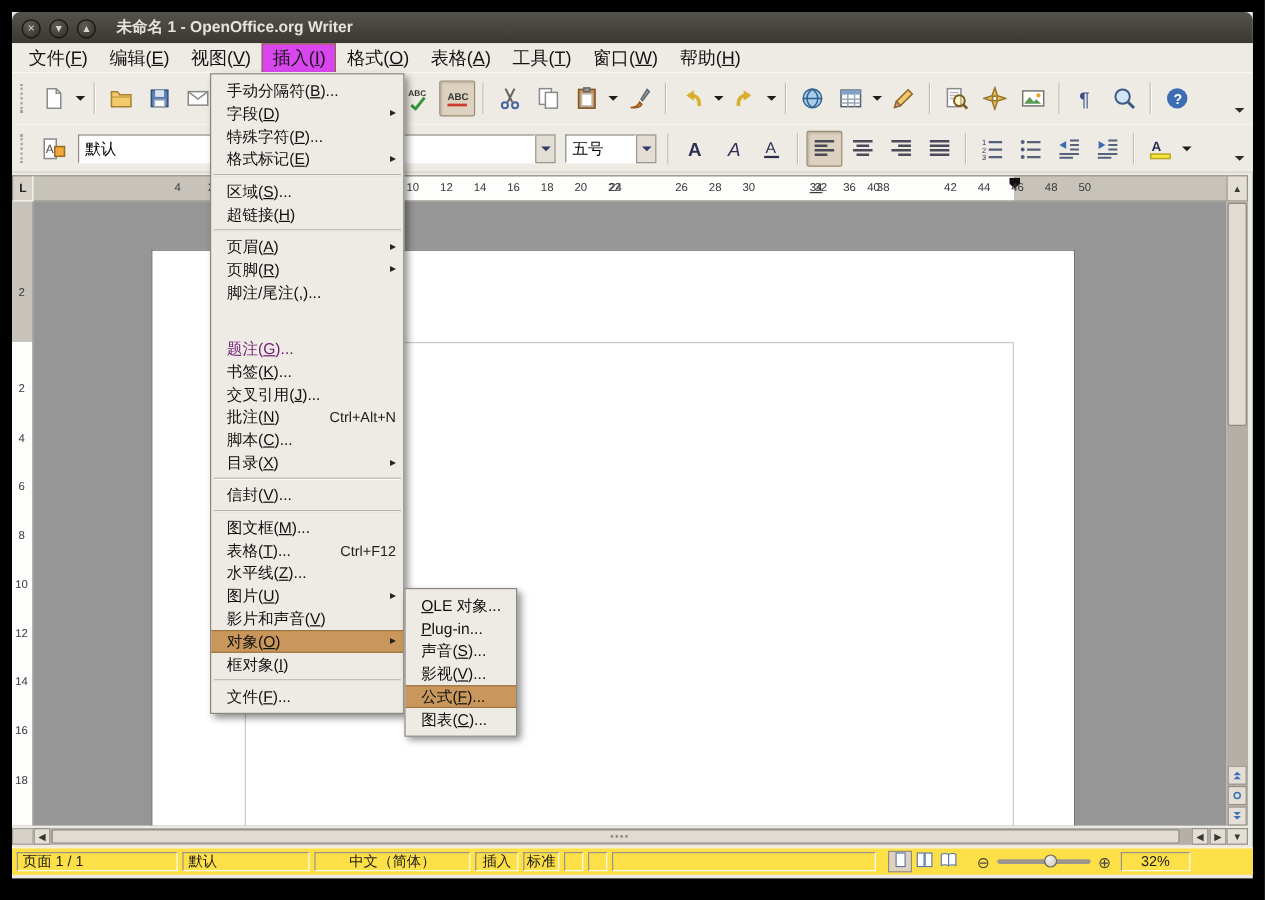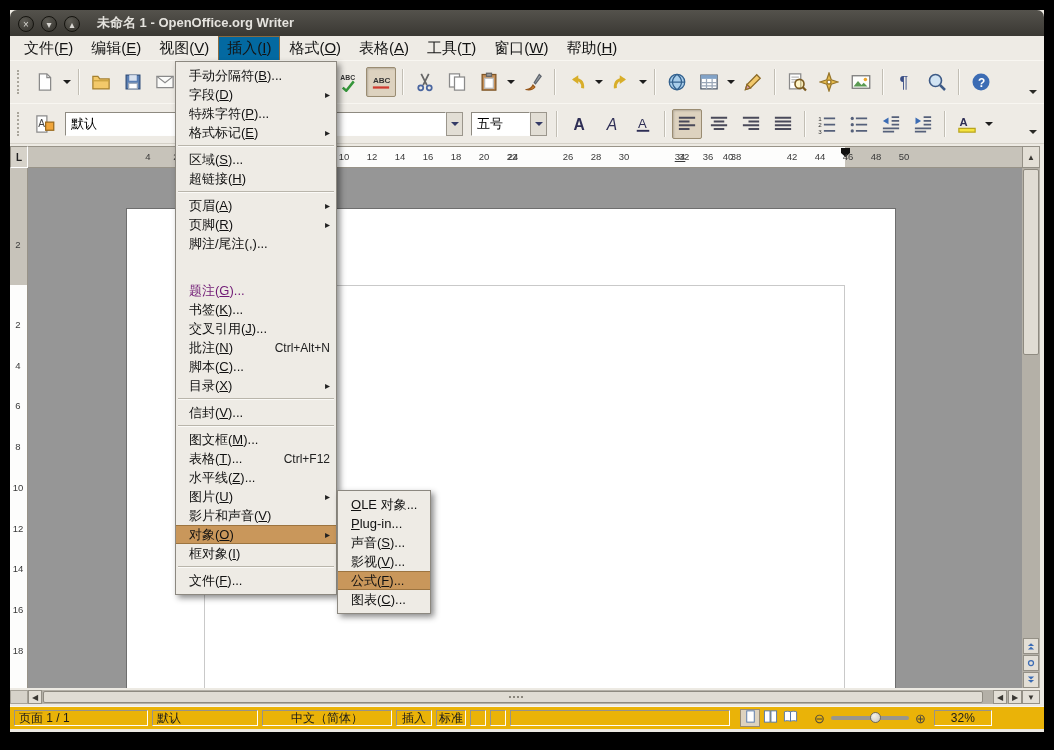--- a/index.html
+++ b/index.html
@@ -15,21 +15,21 @@
   .wbtn{width:16px;height:16px;border-radius:50%;margin-right:7px;
     background:radial-gradient(circle at 35% 30%,#5e5c55,#312f2a);
     border:1px solid #15140f;color:#d8d6d1;font-size:10px;line-height:15px;
     text-align:center;padding:0;cursor:default;}
   #title-text{color:#e5e3de;font-weight:bold;font-size:13px;margin-left:10px;white-space:nowrap;}
 
   
   #menubar{position:absolute;left:0;top:26px;right:0;height:24px;background:#eeebe5;
     border-bottom:1px solid #e2ded6;display:flex;align-items:center;padding-left:5px;font-size:15px;}
   .menu-item{padding:3px 9px;color:#141414;white-space:nowrap;}
-  .menu-item.active{background:#0369a1;border:1px solid #8a6b42;padding:2px 8px;}
+  .menu-item.active{background:#d946ef;border:1px solid #8a6b42;padding:2px 8px;}
 
   
   .toolbar{position:absolute;left:0;right:0;background:#eeebe5;border-top:1px solid #f8f6f1;
     border-bottom:1px solid #d5d1c8;display:flex;align-items:center;padding:0 4px;}
   #toolbar-standard{top:50px;height:42px;}
   #toolbar-formatting{top:93px;height:39px;}
   .grip{width:3px;height:24px;border-left:2px dotted #aaa69c;margin:0 7px 0 3px;}
   .tbtn{height:30px;min-width:30px;background:none;border:1px solid transparent;border-radius:2px;
     display:flex;align-items:center;justify-content:center;padding:0;margin:0 1px;}
   .tbtn.pressed{background:#ddd2bf;border:1px solid #9a8c72;box-shadow:inset 1px 1px 2px rgba(0,0,0,.18);}
@@ -80,21 +80,21 @@
   #h-left{position:absolute;left:0;top:0;width:14px;height:14px;}
   #h-thumb{position:absolute;left:15px;top:1px;width:940px;height:12px;background:#e0dcd3;
     border:1px solid #8e8a80;border-radius:2px;box-sizing:border-box;}
   #h-thumb .dots{position:absolute;left:50%;top:4px;width:2px;height:2px;background:#8a867c;
     box-shadow:4px 0 #8a867c,8px 0 #8a867c,-4px 0 #8a867c;}
   #h-right1{position:absolute;right:15px;top:0;width:14px;height:14px;}
   #h-right2{position:absolute;right:0;top:0;width:14px;height:14px;}
   #vscroll-down{position:absolute;left:1012px;top:680px;width:18px;height:14px;}
 
   
-  #statusbar{position:absolute;left:0;top:696px;right:0;height:22px;background:#eab308;
+  #statusbar{position:absolute;left:0;top:696px;right:0;height:22px;background:#fde047;
     border-top:1px solid #f8f6f1;display:flex;align-items:center;padding-left:4px;font-size:12px;}
   .scell{height:16px;border:1px solid;border-color:#97928a #fdfcf9 #fdfcf9 #97928a;
     margin-right:4px;padding:0 4px;display:flex;align-items:center;box-sizing:border-box;
     color:#1c1c1c;overflow:hidden;white-space:nowrap;}
   .scell.center{justify-content:center;}
   #view-layout-group{display:flex;align-items:center;margin:0 6px;}
   .vlbtn{width:20px;height:18px;background:none;border:1px solid transparent;padding:0;
     display:flex;align-items:center;justify-content:center;}
   .vlbtn.pressed{background:#ddd2bf;border:1px solid #9a8c72;}
   #zoom-control{display:flex;align-items:center;margin:0 6px;}

